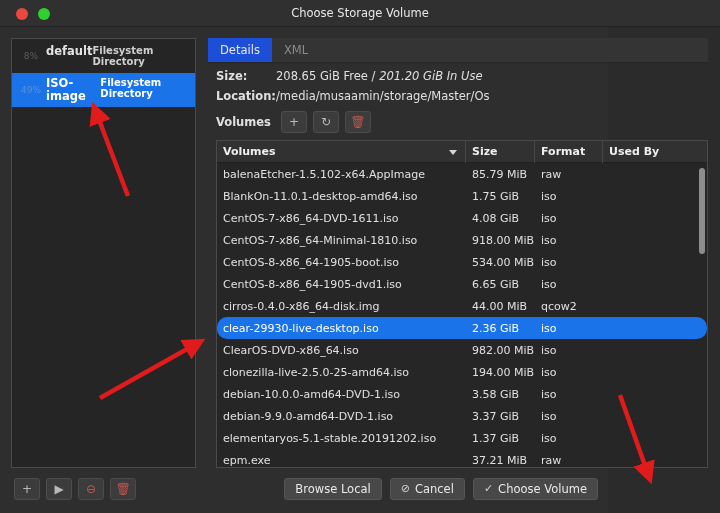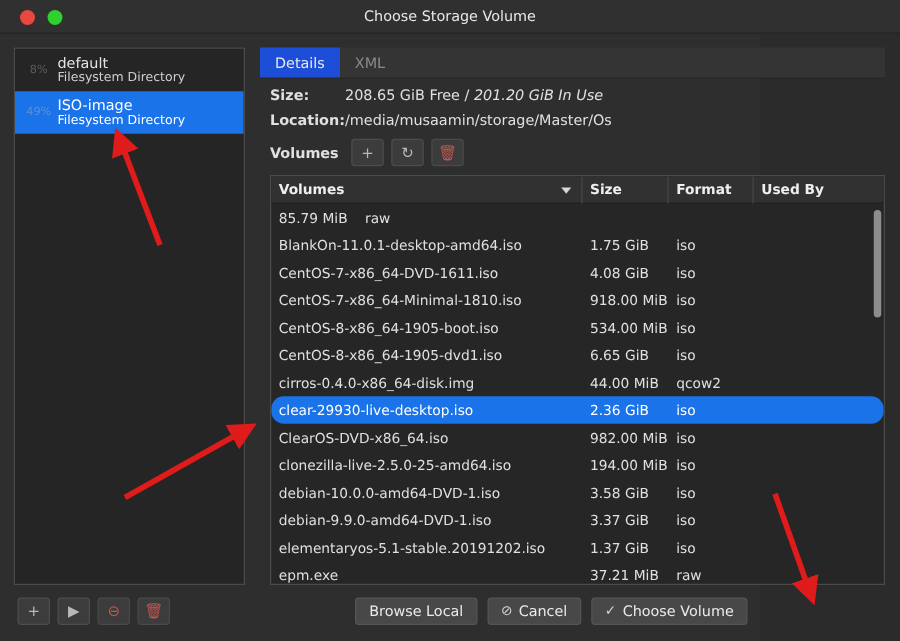--- a/index.html
+++ b/index.html
@@ -51,21 +51,21 @@
   }
   .pool-row.selected { background: #1a73e8; }
   .pool-pct {
     width: 30px;
     font-size: 9px;
     text-align: center;
     color: #5c5c5c;
     flex: none;
   }
   .pool-row.selected .pool-pct { color: #5c8fd6; }
-  .pool-text { display: flex; flex-direction: column; line-height: 1.15; }
+  .pool-text { display: flex; flex-direction: row; line-height: 1.15; font-weight: bold; }
   .pool-name { font-size: 11.5px; color: #e3e3e3; }
   .pool-sub  { font-size: 10px; color: #cfcfcf; }
   .pool-row.selected .pool-name,
   .pool-row.selected .pool-sub { color: #ffffff; }
 
   
   .sidebar-toolbar {
     position: absolute; left: 14px; top: 478px;
     display: flex; gap: 6px;
   }
@@ -256,20 +256,21 @@
         <div class="th th-vol">
           <span>Volumes</span>
           <span class="sortcaret"></span>
         </div>
         <div class="th th-size">Size</div>
         <div class="th th-fmt">Format</div>
         <div class="th th-used">Used By</div>
       </div>
       <div class="tbody" id="tbody">
           <div class="trow">
+            <div class="td td-vol">balenaEtcher-1.5.102-x64.AppImage</div>
             <div class="td td-size">85.79 MiB</div>
             <div class="td td-fmt">raw</div>
             <div class="td td-used"></div>
           </div>
           <div class="trow">
             <div class="td td-vol">BlankOn-11.0.1-desktop-amd64.iso</div>
             <div class="td td-size">1.75 GiB</div>
             <div class="td td-fmt">iso</div>
             <div class="td td-used"></div>
           </div>

